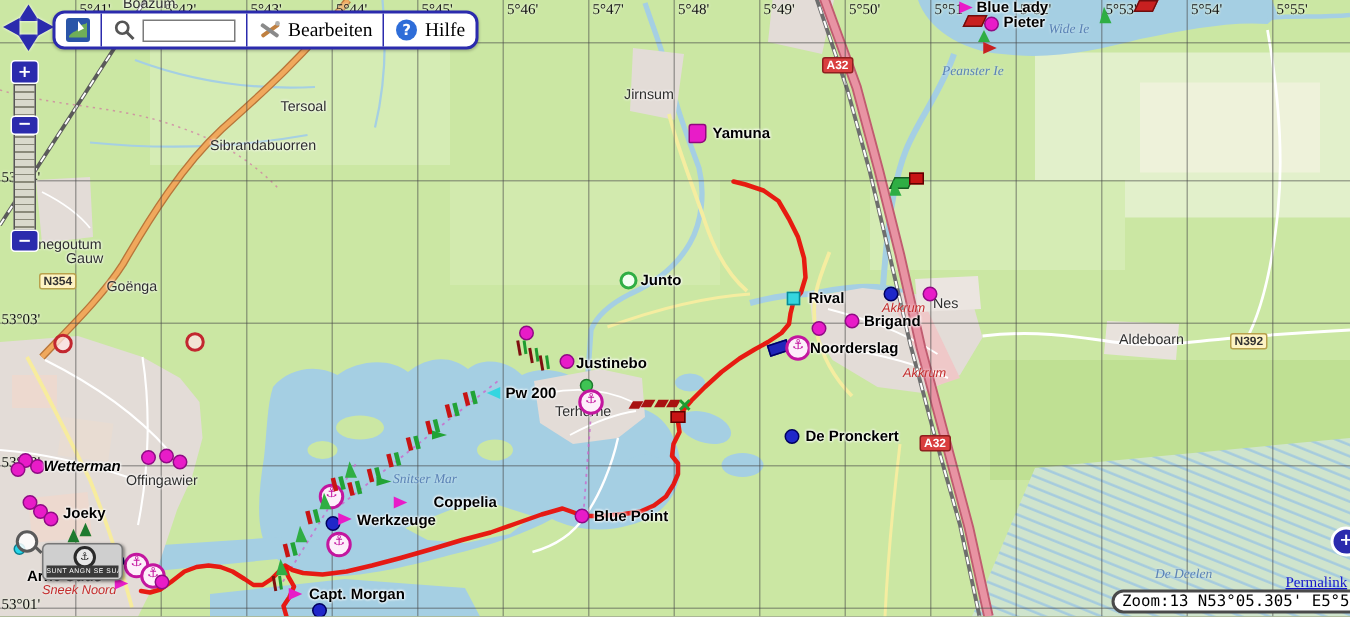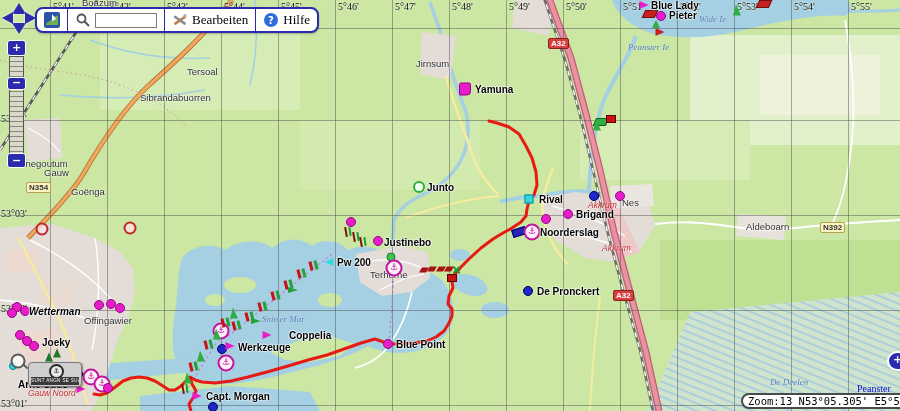--- a/index.html
+++ b/index.html
@@ -254,21 +254,21 @@
       <div class="maplabel town" style="left: 370px; top: 269px;">Terherne</div>
       <div class="maplabel town" style="left: 622px; top: 197px;">Nes</div>
       <div class="maplabel station" style="left: 588px; top: 200px;">Akkrum</div>
       <div class="maplabel station" style="left: 602px; top: 243px;">Akkrum</div>
       <div class="maplabel town" style="left: 746px; top: 221px;">Aldeboarn</div>
       <div class="maplabel lake" style="left: 770px; top: 377px;">De Deelen</div>
       <div class="maplabel lake" style="left: 262px; top: 314px;">Snitser Mar</div>
       <div class="maplabel lake" style="left: 699px; top: 14px;">Wide Ie</div>
       <div class="maplabel lake" style="left: 628px; top: 42px;">Peanster Ie</div>
       <div class="maplabel boat" style="left: 18px; top: 379px;">Arne Suus</div>
-      <div class="maplabel station" style="left: 28px; top: 388px;">Gauw Noord</div>
+      <div class="maplabel station" style="left: 28px; top: 388px;">Sneek Noord</div>
       <div class="maplabel badge-yellow" style="left: 26px; top: 182px;">N354</div>
       <div class="maplabel badge-yellow" style="left: 820px; top: 222px;">N392</div>
       <div class="maplabel badge-red" style="left: 548px; top: 38px;">A32</div>
       <div class="maplabel badge-red" style="left: 613px; top: 290px;">A32</div>
       <div class="mk m-flag" style="left: 644px; top: 5px;"></div>
       <div class="mk-label" style="left: 651px; top: 0px;">Blue Lady</div>
       <div class="mk m-dot" style="left: 661px; top: 16px;"></div>
       <div class="mk-label" style="left: 669px; top: 10px;">Pieter</div>
       <div class="mk m-boat-red" style="left: 650px; top: 14px;"></div>
       <div class="mk m-tri-green" style="left: 656px; top: 24px;"></div>
@@ -418,17 +418,17 @@
       <span>Hilfe</span>
     </div>
   </div>
 
   <div id="info-box">
     <div class="ib-ico">⚓</div>
     <div class="ib-strip">SUNT ANGN SE SUAVE</div>
   </div>
 
 
-  <div id="permalink">Peanster</div>
+  <div id="permalink">Permalink</div>
   <div id="statusbar">Zoom:13 N53°05.305' E5°51.039'</div>
   <div id="edge-btn">+</div>
 
 </div>
 
 </body></html>

